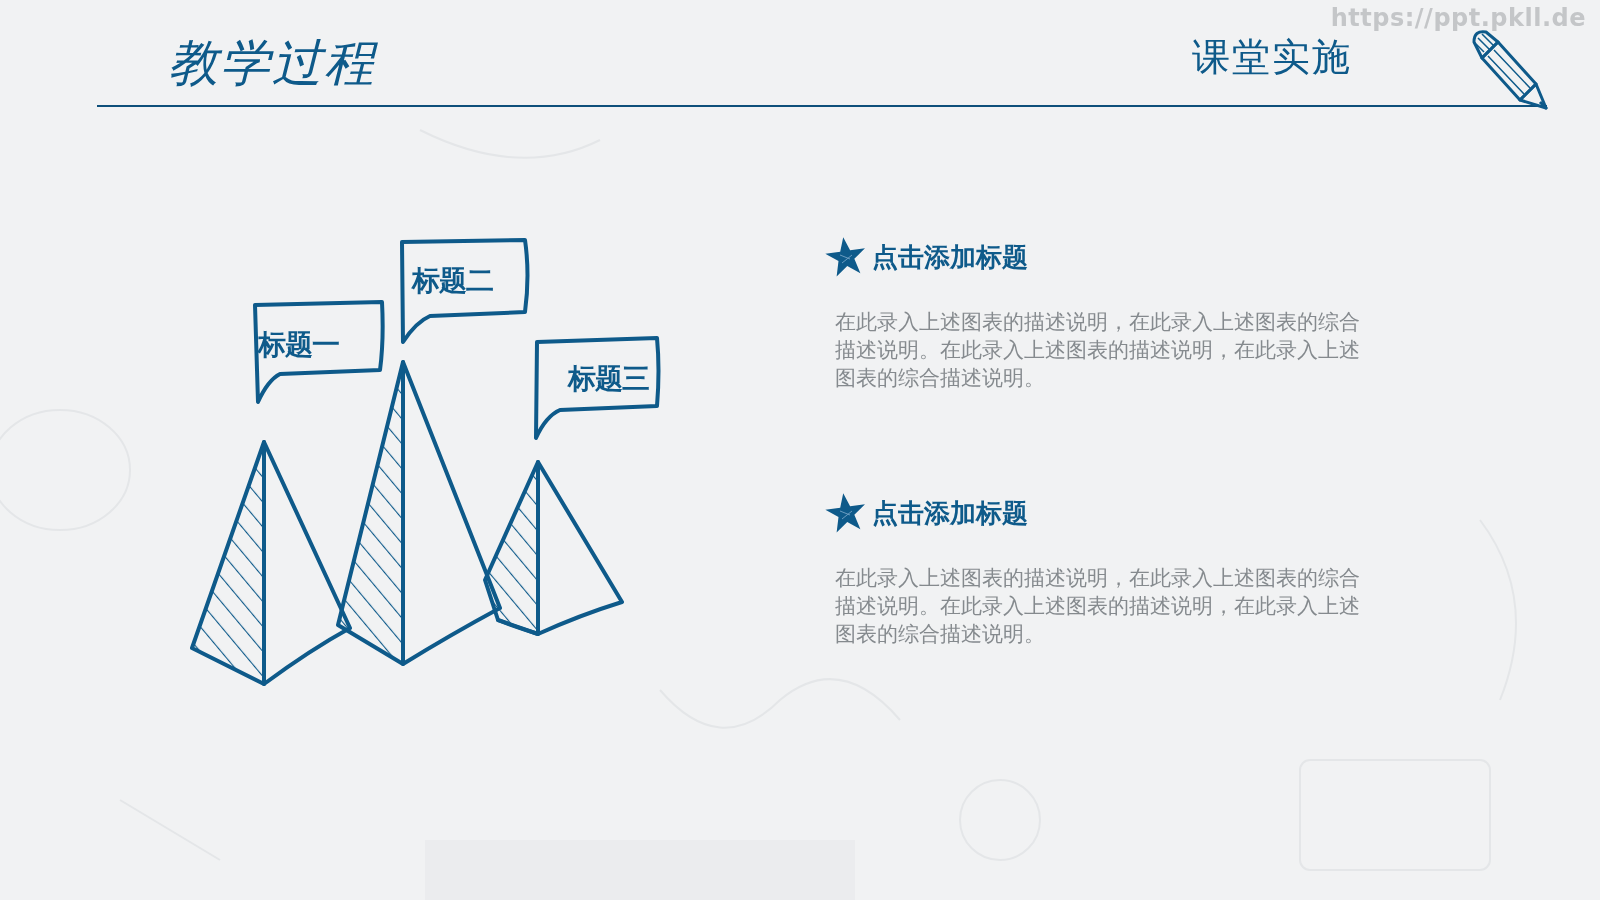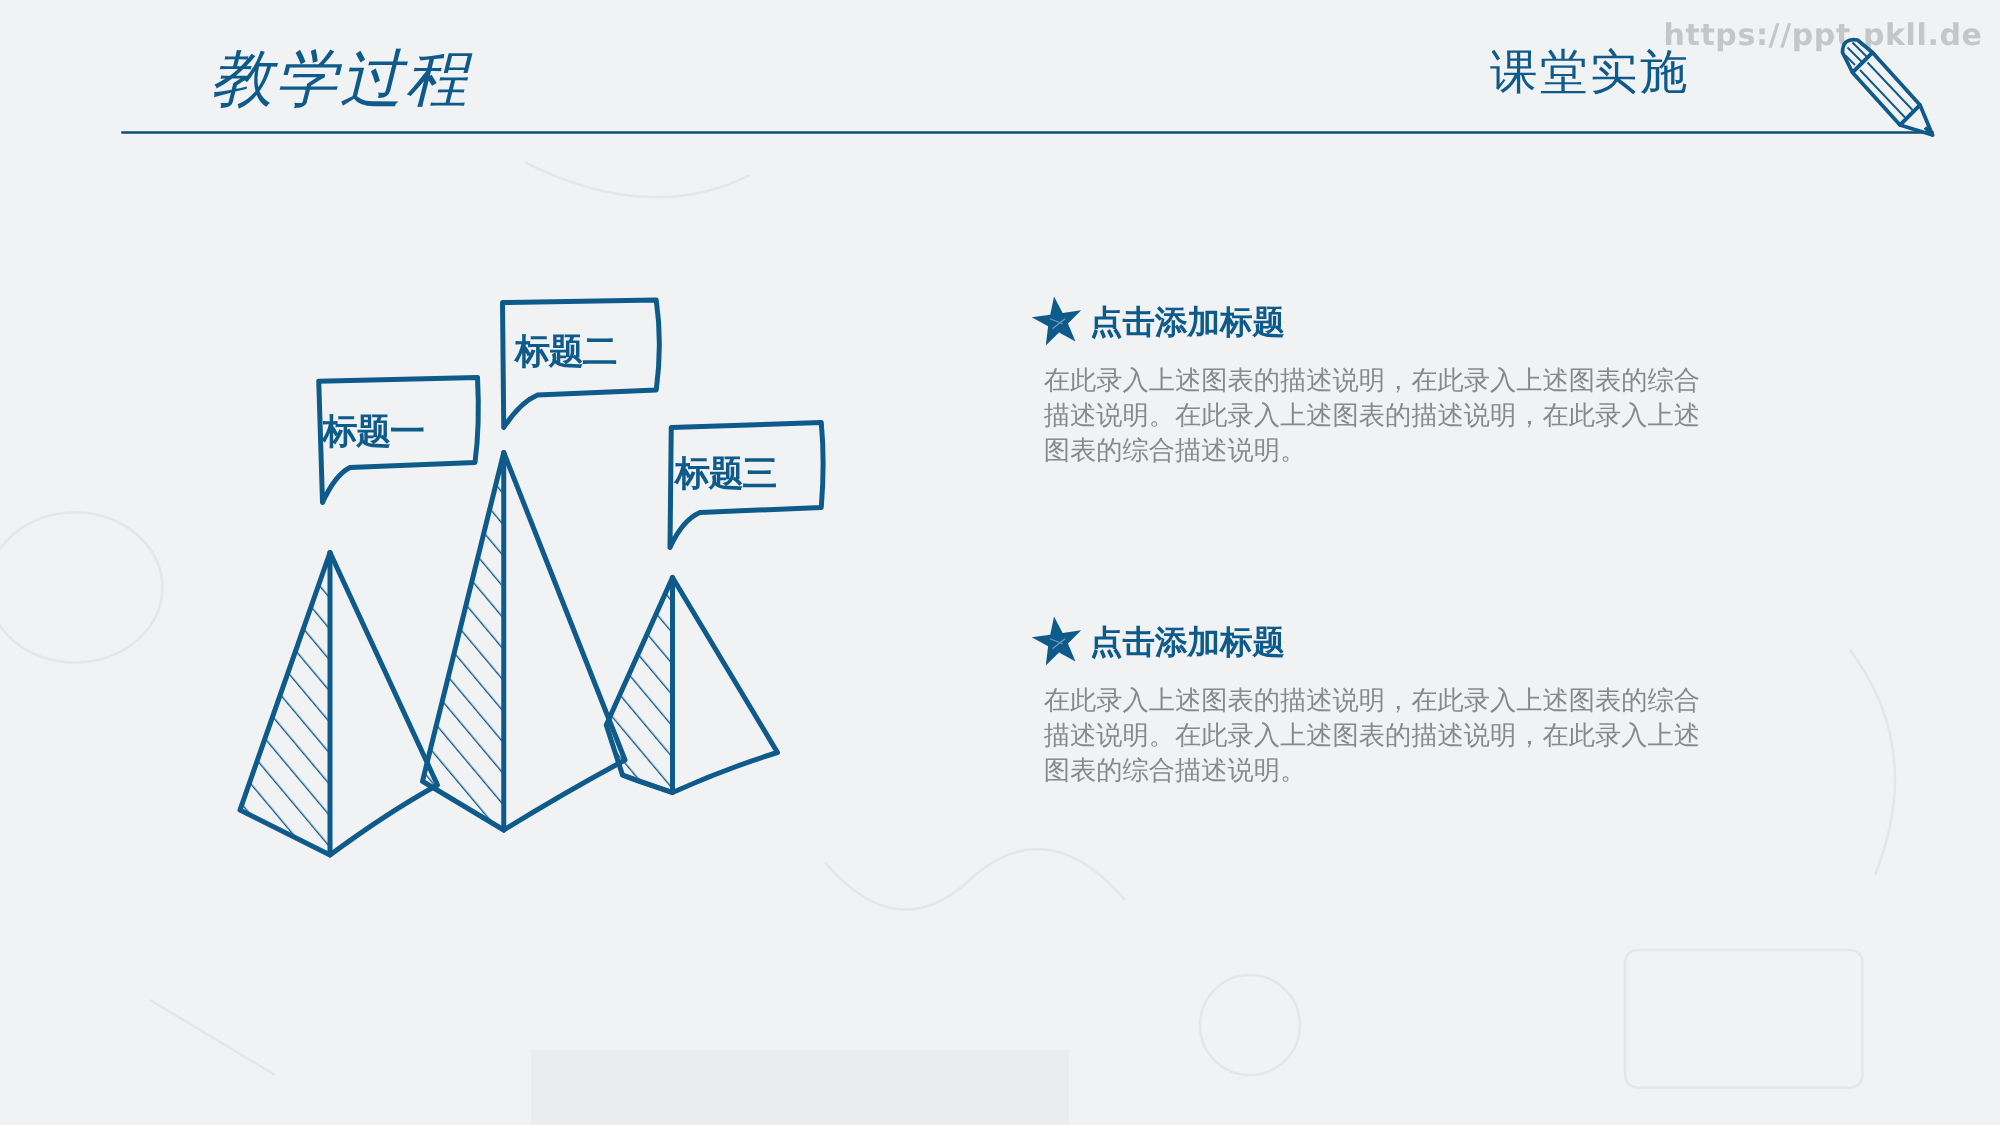--- a/index.html
+++ b/index.html
@@ -6,21 +6,21 @@
   body {
     width: 1600px; height: 900px; overflow: hidden;
     background: #f1f2f3;
     font-family: "DejaVu Sans", "Liberation Sans", sans-serif;
     position: relative;
   }
   .bg-sketch { position: absolute; left: 0; top: 0; width: 1600px; height: 900px; pointer-events: none; }
   .watermark {
     position: absolute; right: 14px; top: 4px;
     font-family: "DejaVu Sans", sans-serif; font-size: 24px; font-weight: bold;
-    color: #c4c6c8; letter-spacing: 0.5px; margin-top: 10px;
+    color: #c4c6c8; letter-spacing: 0.5px;
   }
   .header-title-left {
     position: absolute; left: 168px; top: 38px;
     font-size: 50px; color: #0e5a8a; letter-spacing: 2px; line-height: 1; font-style: italic;
   }
   .header-title-right {
     position: absolute; left: 1192px; top: 38px;
     font-size: 38px; color: #0e5a8a; letter-spacing: 2px; line-height: 1;
   }
   .header-rule {
@@ -31,21 +31,21 @@
   .diagram { position: absolute; left: 180px; top: 230px; width: 500px; height: 480px; }
   .bubble-label {
     position: absolute; font-size: 28px; font-weight: bold; color: #0e5a8a;
     letter-spacing: -1px; white-space: nowrap;
   }
   .info-block { position: absolute; left: 822px; width: 560px; }
   .info-head { display: flex; align-items: center; height: 50px; }
   .star { width: 48px; height: 48px; margin-right: 2px; }
   .info-title { font-size: 26px; font-weight: bold; color: #0e5a8a; letter-spacing: 0px; }
   .info-text {
-    margin-top: 8px; margin-left: 13px; width: 540px;
+    margin-top: 26px; margin-left: 13px; width: 540px;
     font-size: 21px; line-height: 28px; color: #858a8e;
   }
 </style>
 </head>
 <body>
 
 <svg class="bg-sketch" viewBox="0 0 1600 900">
   <g fill="none" stroke="#e4e6e8" stroke-width="2">
     <ellipse cx="60" cy="470" rx="70" ry="60"></ellipse>
     <path d="M420 130 Q520 180 600 140"></path>
@@ -95,21 +95,21 @@
 
       <path d="M223 132 L158 395 L223 434 Z" fill="url(#hatch)"></path>
       <path d="M223 132 L320 378 Q270 405 223 434"></path>
 
       <path d="M358 232 L305 350 L318 390 L358 404 Z" fill="url(#hatch)"></path>
       <path d="M358 232 L442 372 Q400 385 358 404 Q330 395 318 390"></path>
     </g>
   </svg>
   <div class="bubble-label" style="left:78px; top:96px;">标题一</div>
   <div class="bubble-label" style="left:232px; top:32px;">标题二</div>
-  <div class="bubble-label" style="left:360px; top:130px;">标题三</div>
+  <div class="bubble-label" style="left:360px; top:130px;padding-left:28px;">标题三</div>
 </div>
 
 <div class="info-block" style="top:232px;">
   <div class="info-head">
     <svg class="star" viewBox="0 0 48 48">
       <path d="M24 4 L29 18 L44 18 L32 27 L36 42 L24 33 L12 42 L16 27 L4 18 L19 18 Z" fill="#0e5a8a" transform="rotate(-8 24 24)"></path>
       <path d="M18 22 L28 26 M20 30 L30 22" stroke="#6a9cc0" stroke-width="1" fill="none"></path>
     </svg>
     <div class="info-title">点击添加标题</div>
   </div>

